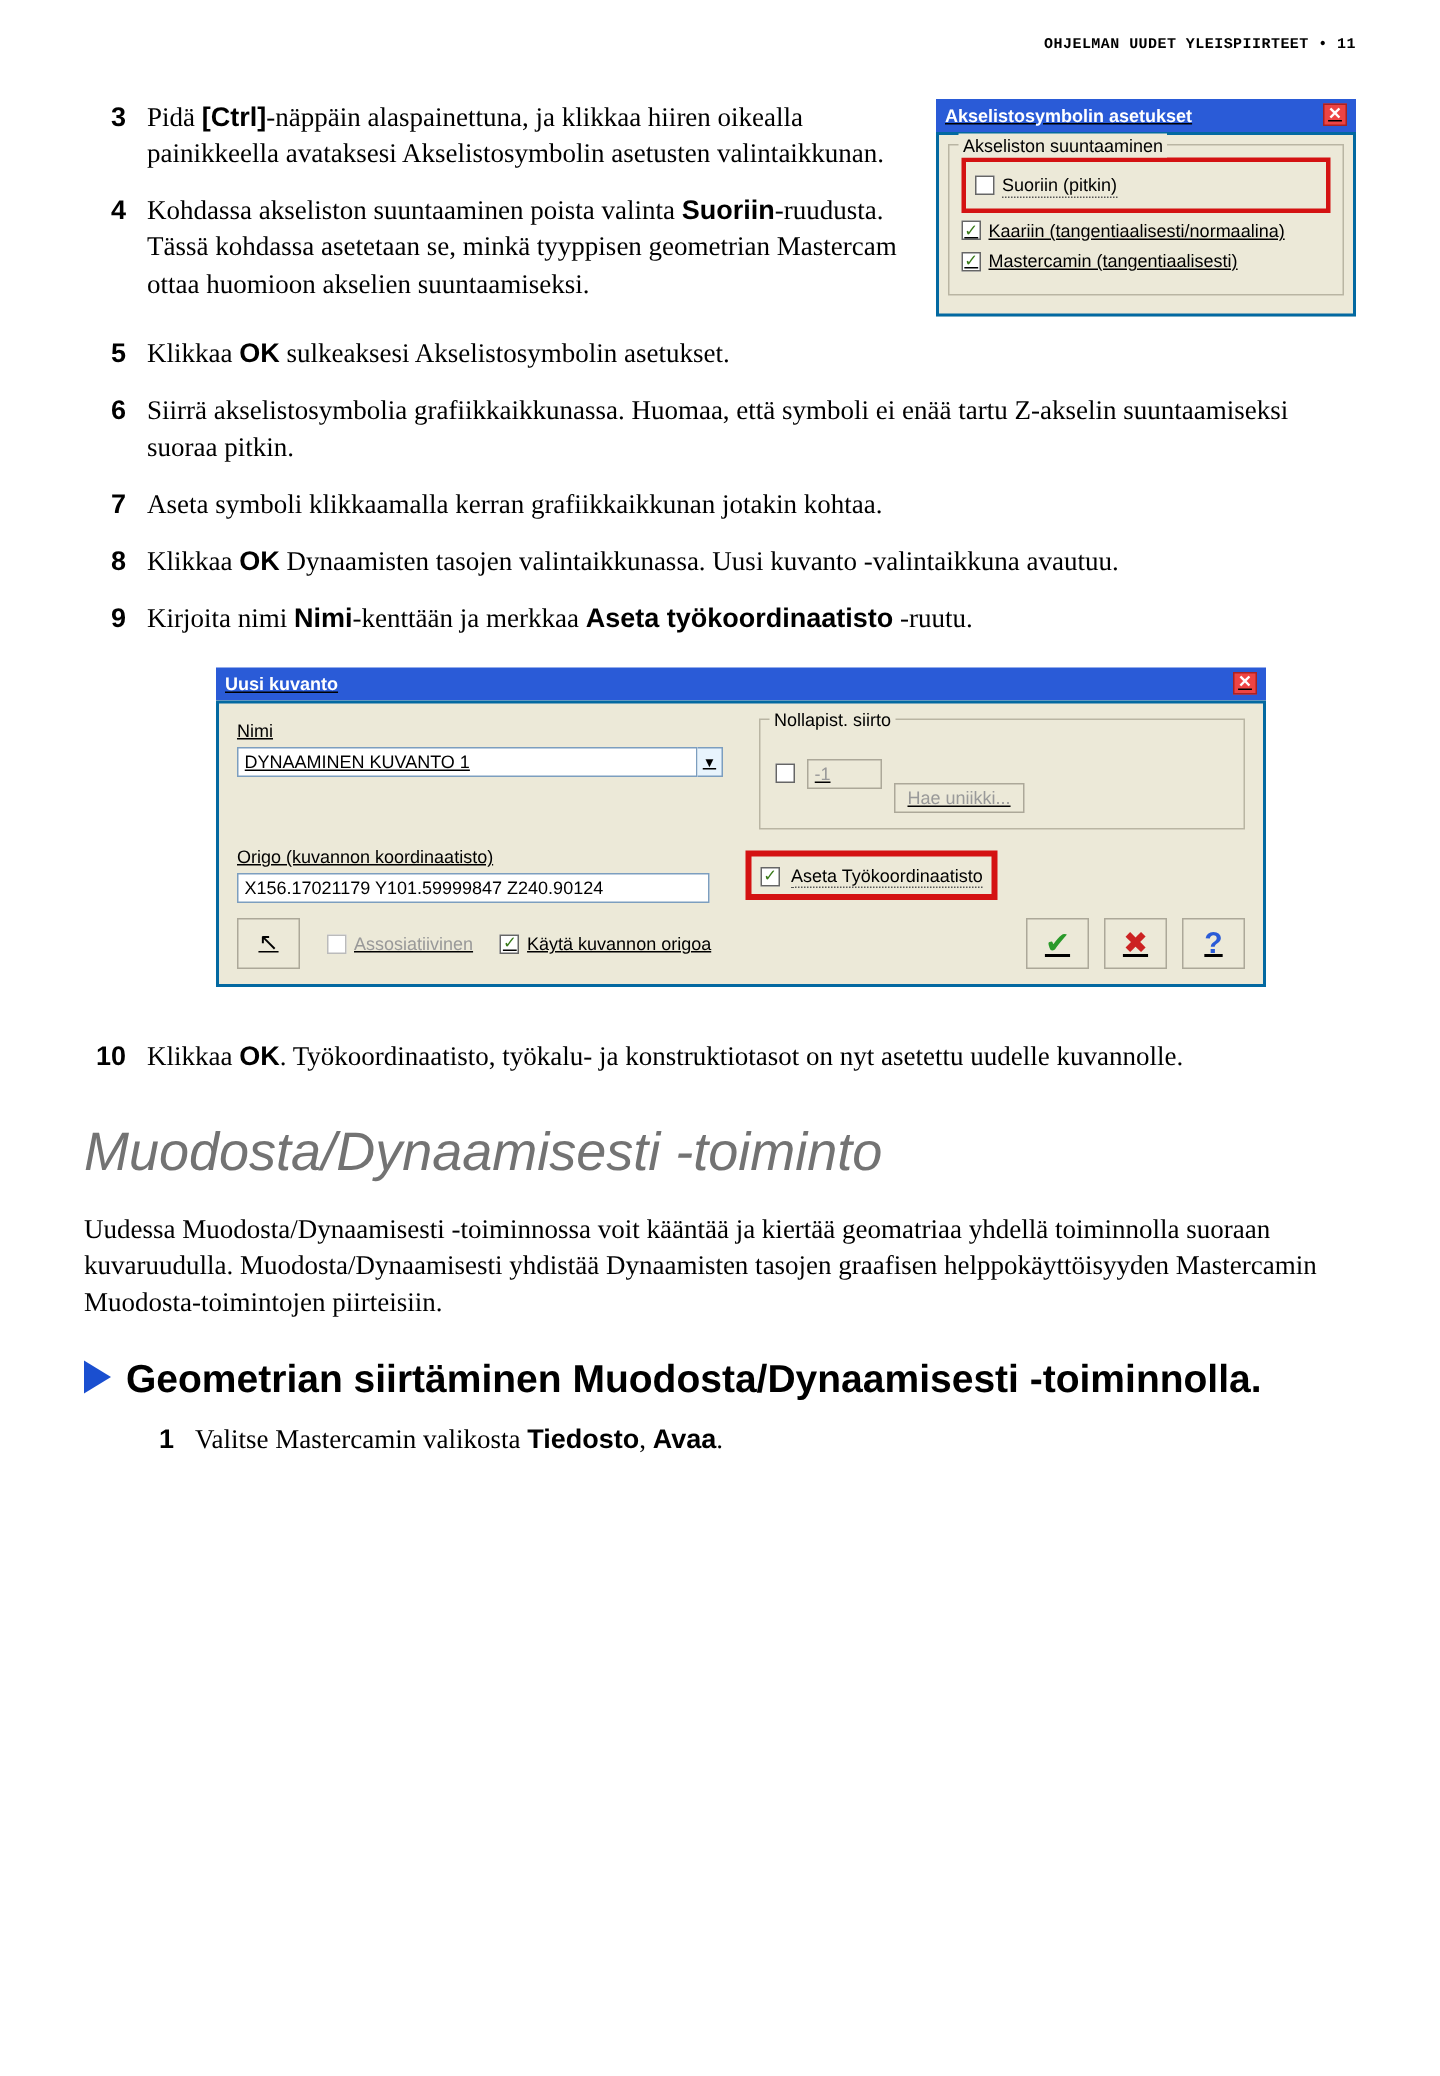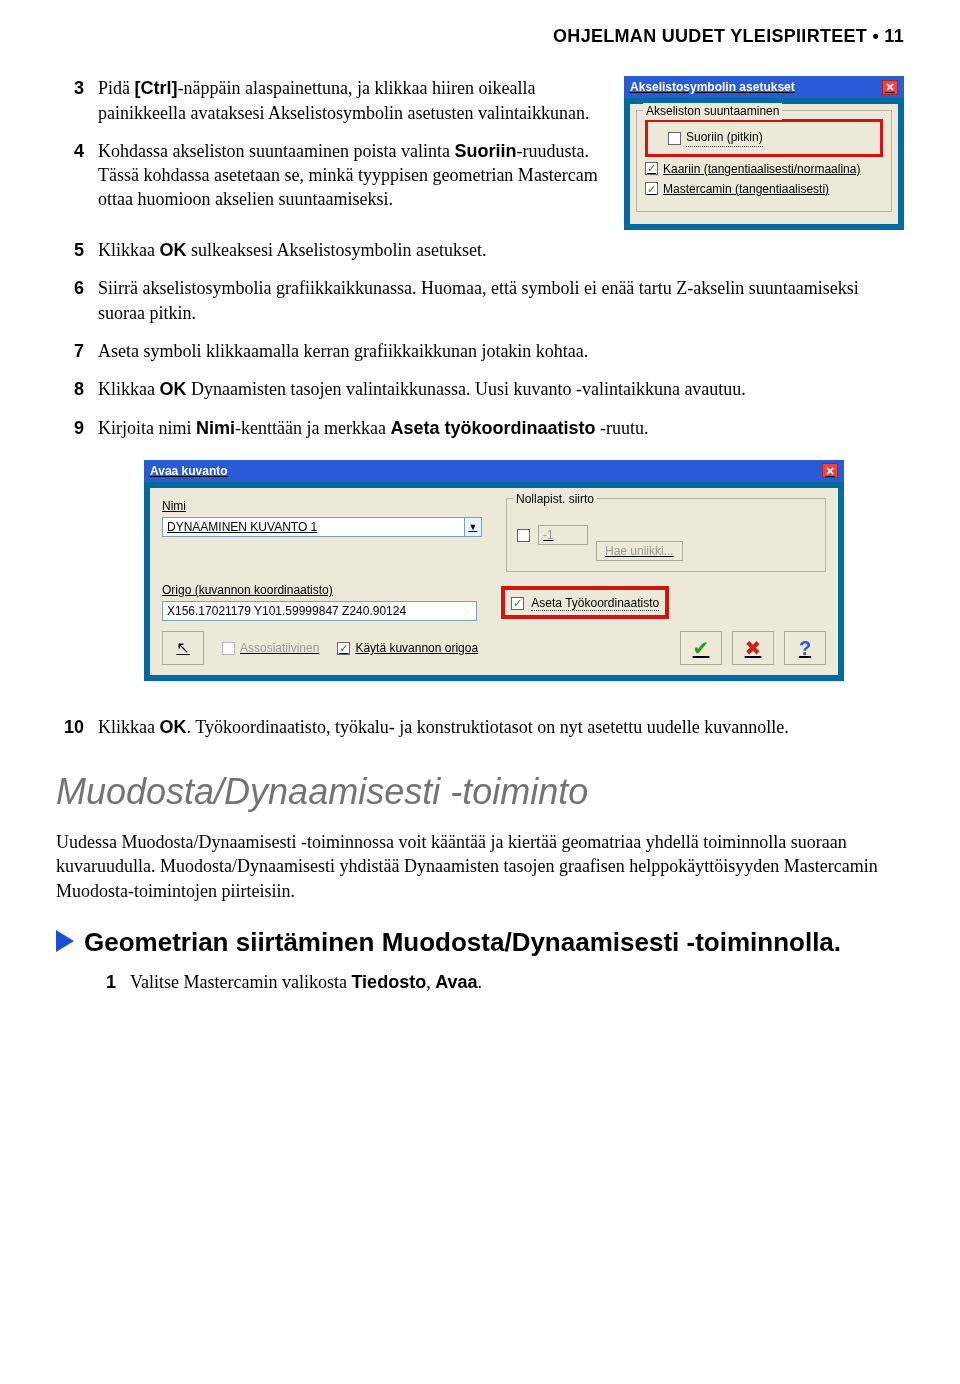--- a/index.html
+++ b/index.html
@@ -7,22 +7,22 @@
     font-family: "Palatino Linotype", Palatino, Georgia, serif;
     font-size: 18px;
     line-height: 1.35;
     color: #000;
     background: #fff;
     width: 960px;
     padding: 24px 56px 40px 56px;
   }
   .header-line {
     text-align: right;
-    font-family: Liberation Sans, sans-serif;
-    font-size: 18px;
+    font-family: Liberation Mono, monospace;
+    font-size: 10px;
     font-weight: bold;
     letter-spacing: 0.3px;
     margin-bottom: 28px;
   }
   .step-row { display: flex; gap: 14px; margin-bottom: 14px; }
   .step-num {
     font-family: Arial, Helvetica, sans-serif;
     font-weight: bold;
     font-size: 18px;
     flex-shrink: 0;
@@ -59,40 +59,40 @@
     display: flex;
     align-items: center;
     justify-content: center;
     color: #fff;
     font-size: 11px;
     font-weight: bold;
     cursor: pointer;
   }
   .dlg-body {
     background: #ece9d8;
-    border: 6px solid #0369a1;
+    border: 2px solid #0369a1;
     padding: 6px;
   }
   .fieldset {
     border: 1px solid #b9b5a3;
     padding: 8px 8px 10px 8px;
     position: relative;
     margin-bottom: 6px;
   }
   .fieldset-legend {
     position: absolute;
     top: -8px;
     left: 6px;
     background: #ece9d8;
     padding: 0 3px;
     font-size: 12px;
   }
   .hl-red {
     border: 3px solid #d41212;
-    padding: 3px 20px;
+    padding: 3px 6px;
     display: inline-block;
     width: 100%;
   }
   .chk-row { 
     display: flex; 
     align-items: center; 
     gap: 5px; 
     margin: 4px 0;
     white-space: nowrap;
   }
@@ -274,21 +274,21 @@
       <div class="step-text"><span>Klikkaa </span><span class="bold">OK</span><span> Dynaamisten tasojen valintaikkunassa. Uusi kuvanto -valintaikkuna avautuu.</span></div>
     </div>
     <div class="step-row">
       <div class="step-num">9</div>
       <div class="step-text"><span>Kirjoita nimi </span><span class="bold">Nimi</span><span>-kenttään ja merkkaa </span><span class="bold">Aseta työkoordinaatisto</span><span> -ruutu.</span></div>
     </div>
   </div>
 
 <div class="dlg dlg2">
   <div class="dlg-title">
-    <span>Avaa kuvanto</span>
+    <span>Uusi kuvanto</span>
     <span class="close-btn">✕</span>
   </div>
   <div class="dlg-body">
     <div class="row2">
       <div class="col2">
         <span class="lbl">Nimi</span>
         <div class="combo">
           <input class="txtinput" value="DYNAAMINEN KUVANTO 1" style="">
           <span class="caret">▼</span>
         </div>

